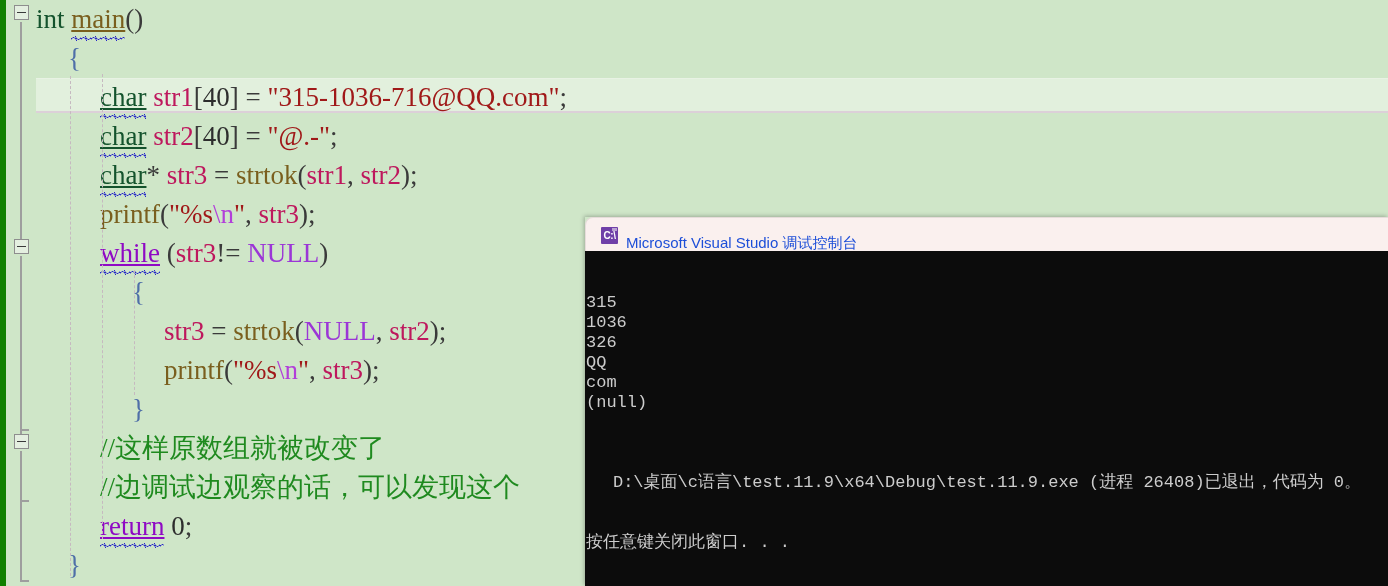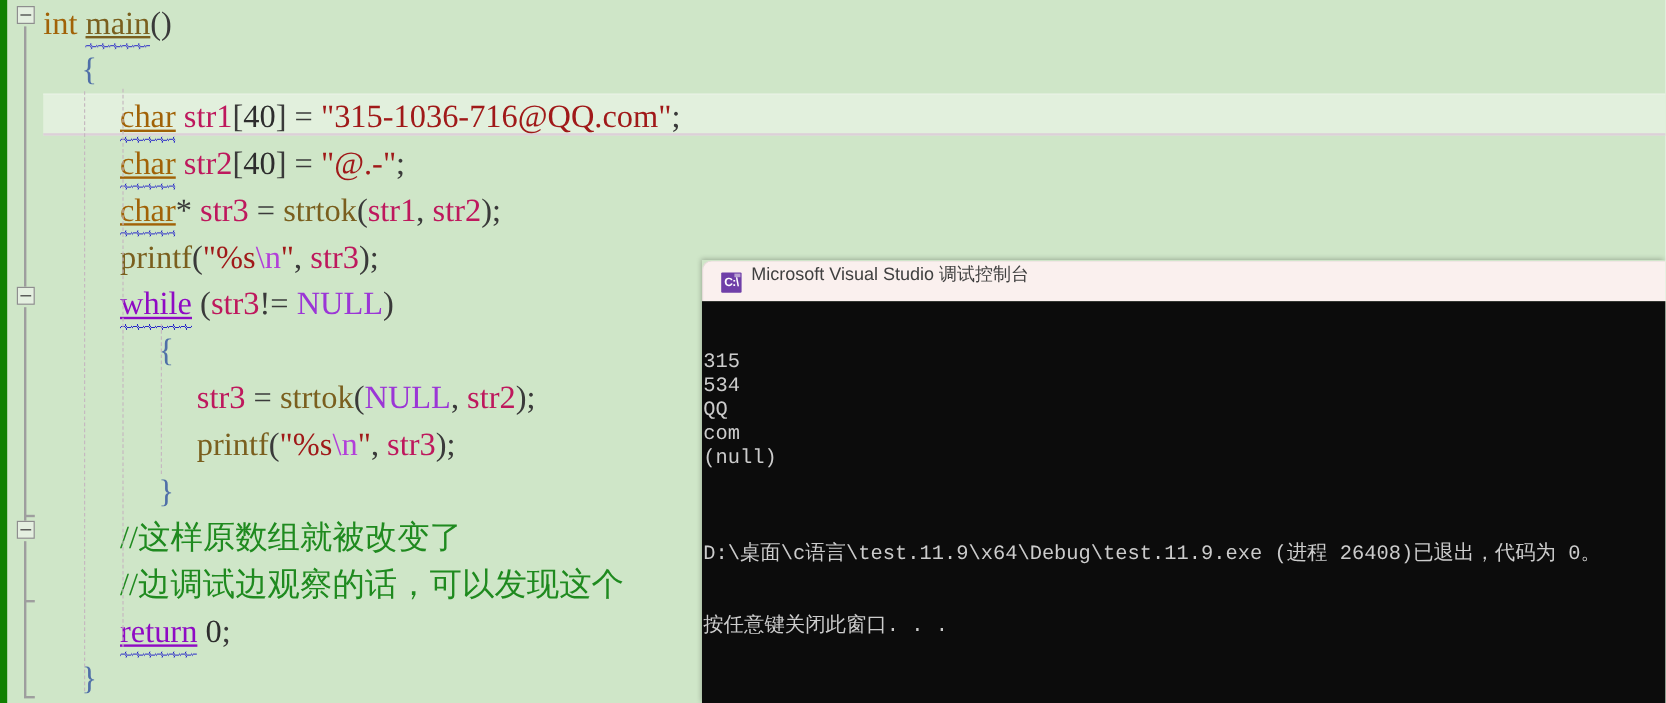--- a/index.html
+++ b/index.html
@@ -96,21 +96,21 @@
     top: 0;
     font-family: "Liberation Serif", serif;
     font-size: 27px;
     line-height: 39px;
     white-space: pre;
     color: #333333;
   }
   .ln { height: 39px; }
 
   
-  .kw       { color: #a16207; margin-top: 35px; }
+  .kw       { color: #14532d; margin-top: 35px; }
   .kw-ctrl  { color: #8f0ac4; }
   .macro    { color: #9b36d6; }
   .ident    { color: #be185d; }
   .func     { color: #7a5f1e; }
   .str      { color: #a01919; }
   .esc      { color: #b23fd9; }
   .num      { color: #2d2d2d; }
   .punc     { color: #3a3a3a; }
   .cmt      { color: #1f8a1f; }
   .brace    { color: #4f6fa8; }
@@ -169,40 +169,40 @@
     font-weight: bold;
   }
   #console-icon .icon-tab {
     position: absolute;
     right: 1px; top: 1px;
     width: 5px; height: 3px;
     background: #b9a2d2;
   }
   #console-title {
     position: absolute;
-    left: 40px; top: 1px;
+    left: 40px; top: 16px;
     font-family: "Liberation Sans", sans-serif;
     font-size: 15px;
-    color: #404040;
+    color: #1d4ed8;
   }
   #console-body {
     position: relative;
     height: 335px;
     background: #0c0c0c;
     font-family: "Liberation Mono", monospace;
     font-size: 17px;
     line-height: 20px;
     color: #cccccc;
     padding: 2px 0 0 1px;
     box-sizing: border-box;
     overflow: hidden;
     white-space: pre;
   }
   .cline { height: 20px; }
-  #console-exit { padding-top: 20px; }
+  #console-exit { padding-top: 20px; text-align: center; }
 </style>
 </head>
 <body>
 
 <div id="editor">
 
   <div id="change-bar"></div>
 
   <div id="fold-gutter">
       <div class="fold-line" style="top: 22px; height: 217px;"></div>
@@ -229,18 +229,18 @@
 
   <div id="console-titlebar">
     <div id="console-icon">
       <span>C:\</span>
       <span class="icon-tab"></span>
     </div>
     <div id="console-title">Microsoft Visual Studio 调试控制台</div>
   </div>
 
   <div id="console-body">
-    <div id="console-out-lines"><div class="cline">315</div><div class="cline">534</div><div class="cline">QQ</div><div class="cline">com</div><div class="cline">(null)</div></div>
+    <div id="console-out-lines"><div class="cline">315</div><div class="cline">1036</div><div class="cline">326</div><div class="cline">QQ</div><div class="cline">com</div><div class="cline">(null)</div></div>
     <div id="console-exit">D:\桌面\c语言\test.11.9\x64\Debug\test.11.9.exe (进程 26408)已退出，代码为 0。</div>
     <div class="cline">按任意键关闭此窗口. . .</div>
   </div>
 
 </div>
 
 </body></html>

